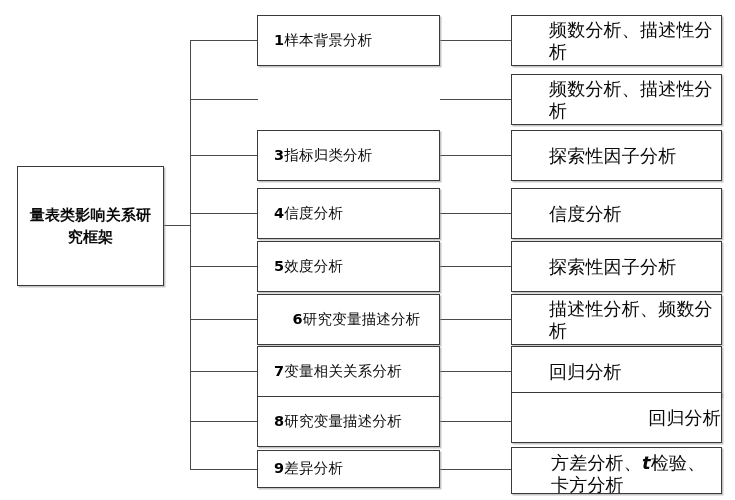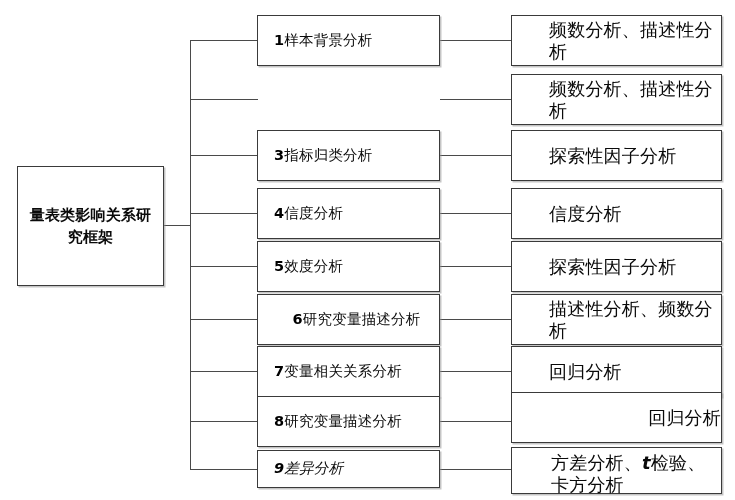--- a/index.html
+++ b/index.html
@@ -138,21 +138,21 @@
   </div>
   <div class="box mid-box" style="top:294px;justify-content:center;">
     <span class="txt"><span class="num">6</span><span>研究变量描述分析</span></span>
   </div>
   <div class="box mid-box" style="top:346px;">
     <span class="txt"><span class="num">7</span><span>变量相关关系分析</span></span>
   </div>
   <div class="box mid-box" style="top:396px;">
     <span class="txt"><span class="num">8</span><span>研究变量描述分析</span></span>
   </div>
-  <div class="box mid-box" style="top:450px; height:38px;font-style:italic;">
+  <div class="box mid-box" style="top:450px; height:38px;">
     <span class="txt"><span class="num">9</span><span>差异分析</span></span>
   </div>
 
   <div class="box right-box" style="top:15px;">
     <span class="txt">频数分析、描述性分析</span>
   </div>
   <div class="box right-box" style="top:74px;">
     <span class="txt">频数分析、描述性分析</span>
   </div>
   <div class="box right-box" style="top:130px;">

